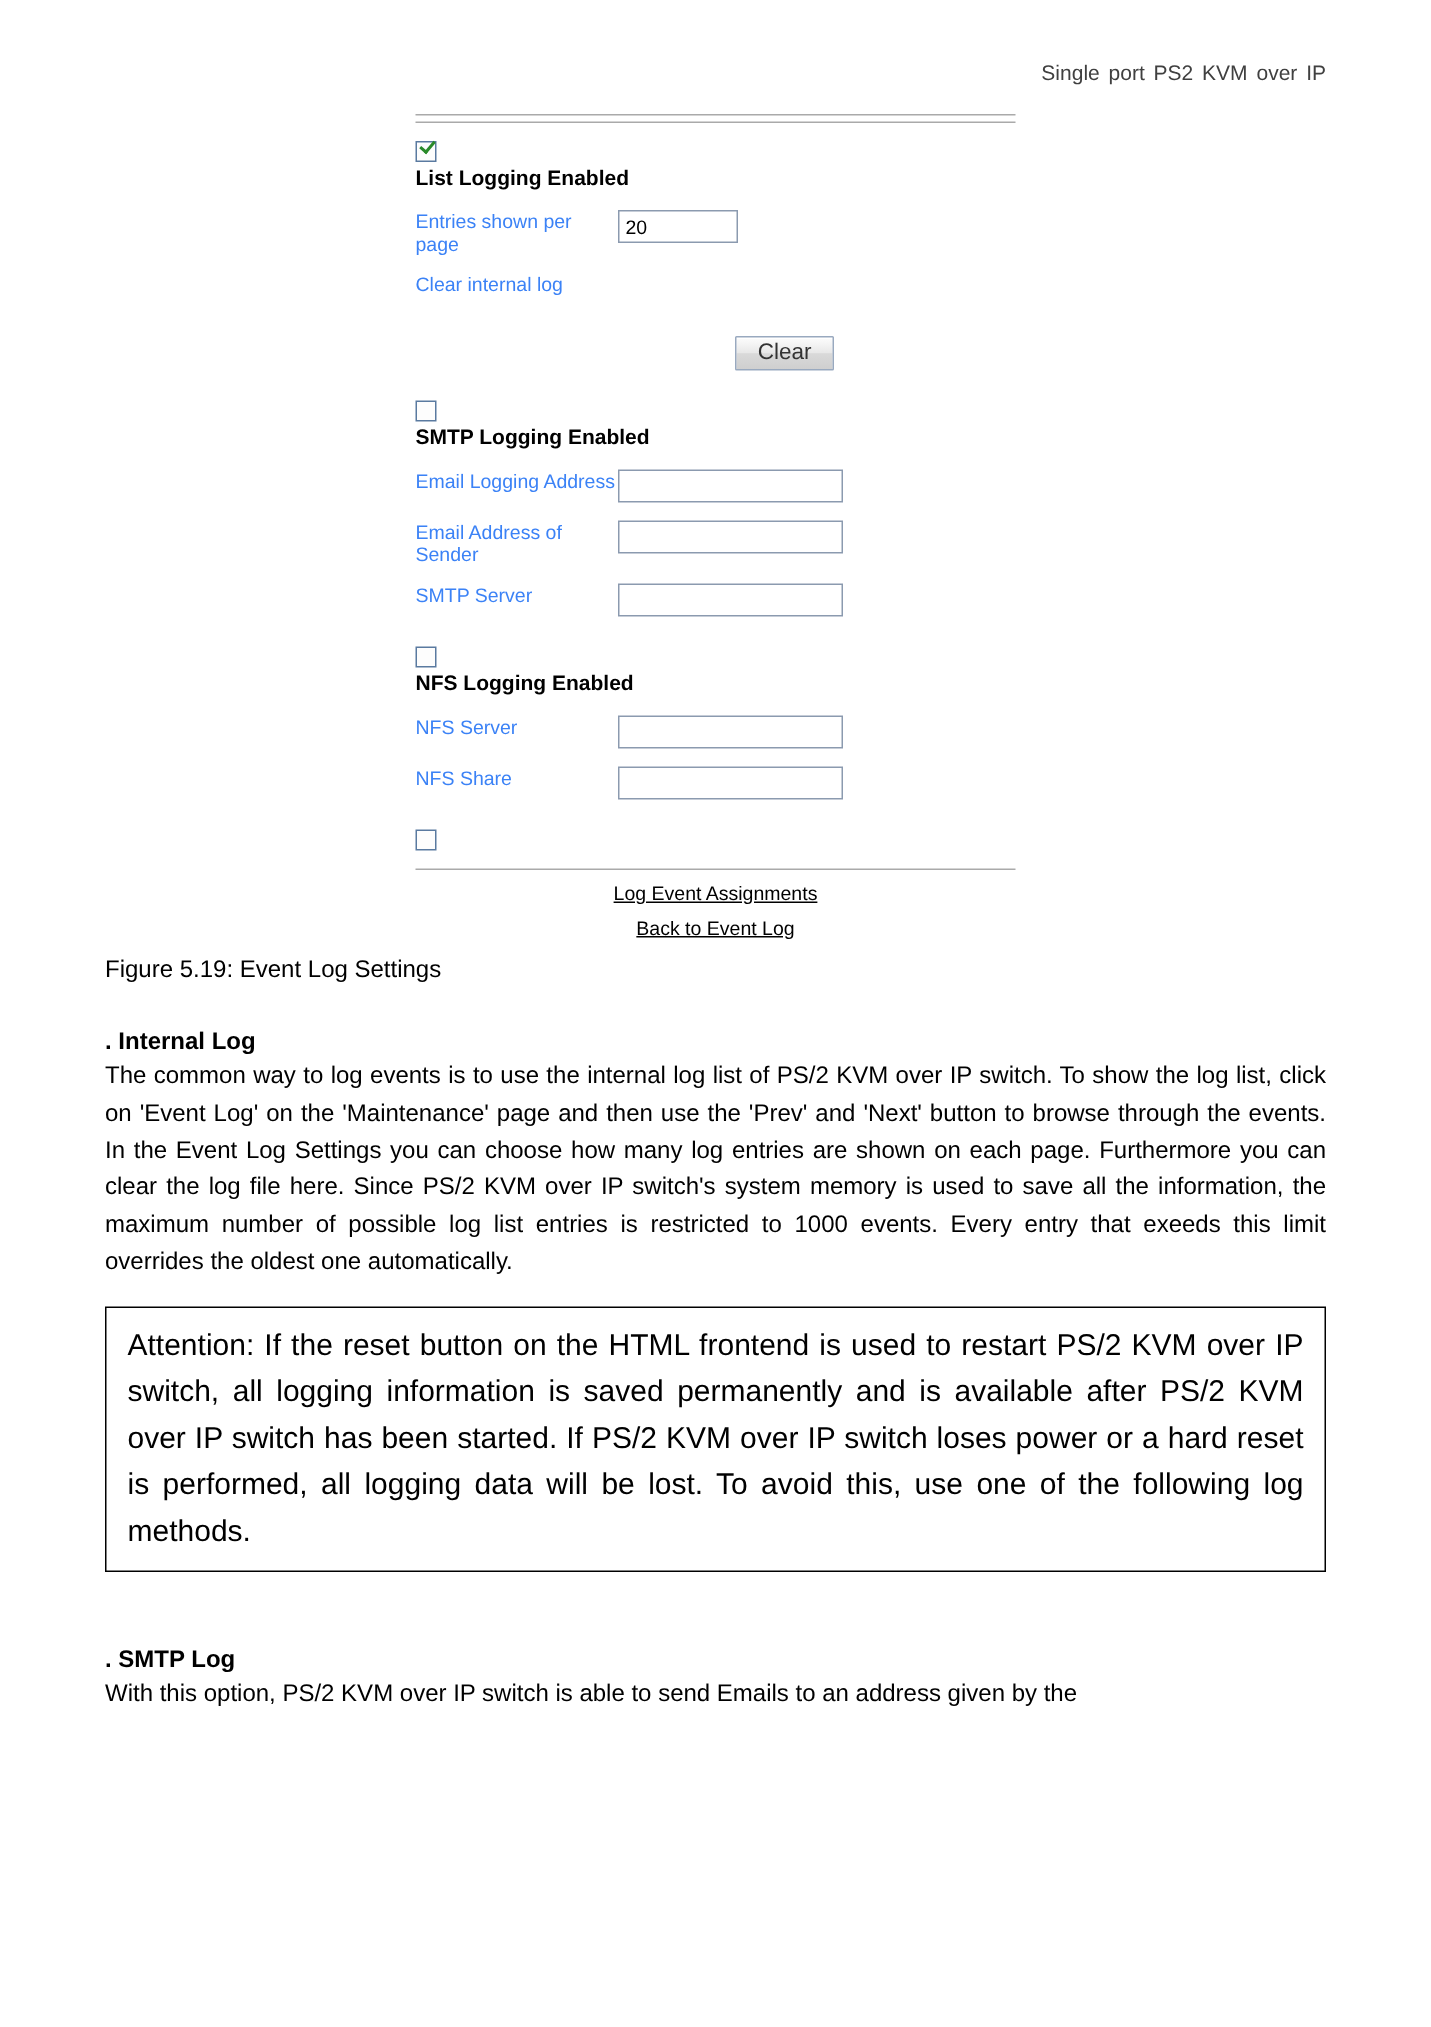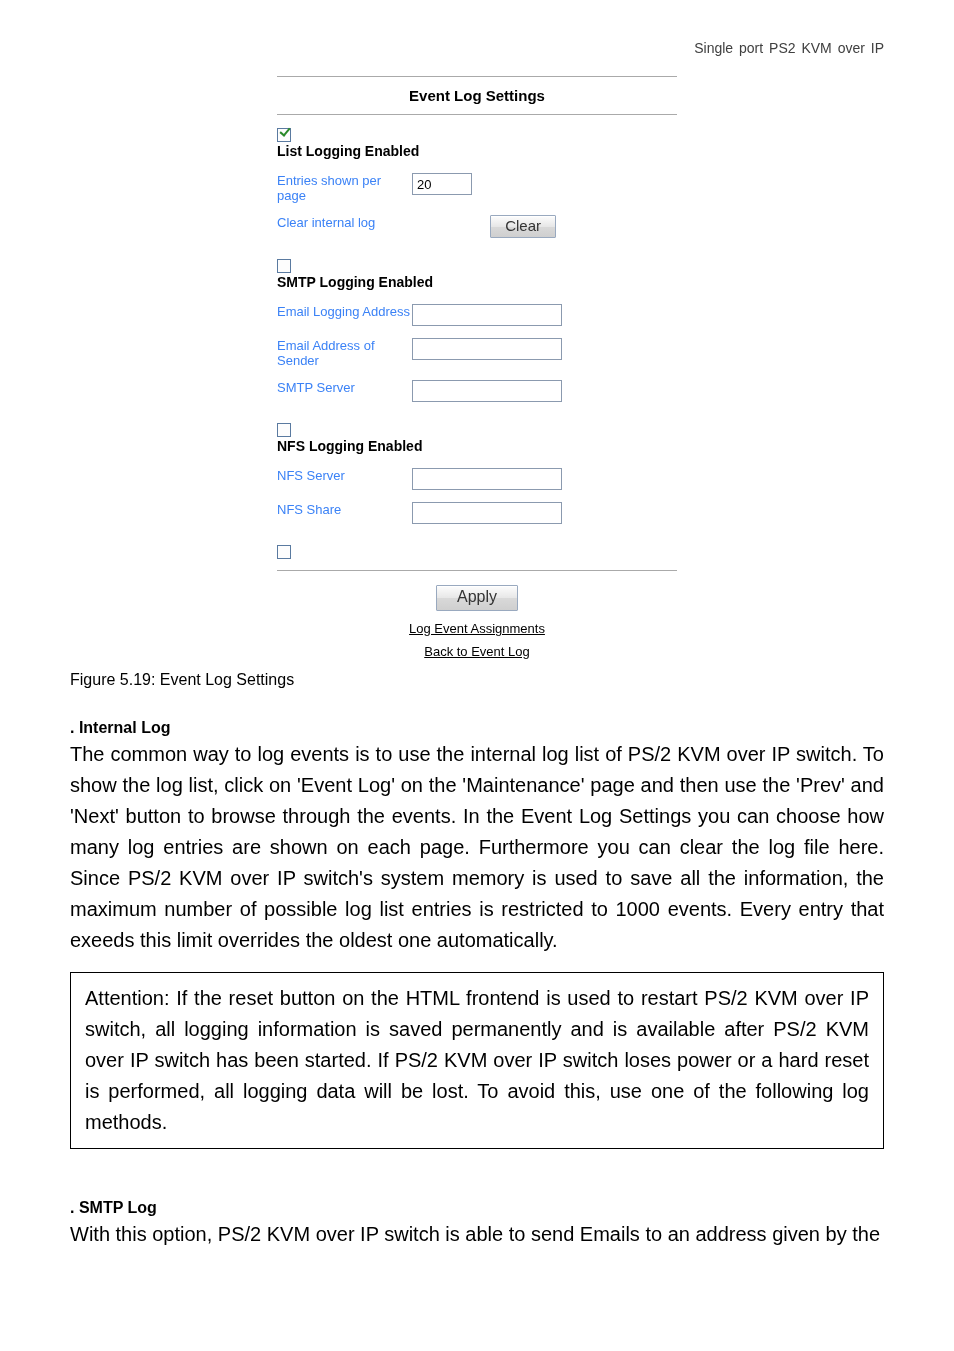--- a/index.html
+++ b/index.html
@@ -92,20 +92,21 @@
   .btn {
     display: inline-block;
     font-size: 15px;
     color: #333;
     padding: 1px 14px 3px 14px;
     background: linear-gradient(to bottom, #fdfdfd 0%, #e7e7e7 50%, #d9d9d9 51%, #cfcfcf 100%);
     border: 1px solid #99a9bf;
     border-radius: 1px;
     cursor: pointer;
     box-shadow: 0 1px 0 #fff inset;
+    margin-top: 42px;
   }
   .apply-row {
     text-align: center;
     padding: 10px 0 6px 0;
   }
   .links {
     text-align: center;
     font-size: 13px;
     padding: 4px 0;
   }
@@ -121,53 +122,52 @@
   }
   .body-section {
     margin-top: 10px;
   }
   .body-head {
     font-weight: bold;
     font-size: 16px;
     margin-bottom: 2px;
   }
   .body-text {
-    font-size: 20px;
+    font-size: 16px;
     line-height: 1.55;
     text-align: justify;
   }
   .attention-box {
     border: 1px solid #000;
     padding: 10px 14px;
     margin: 16px 0 50px 0;
     font-size: 20px;
     line-height: 1.55;
     text-align: justify;
   }
 </style>
 </head>
 <body>
 
 <div class="header-text">Single port PS2 KVM over IP</div>
 
 <div class="panel">
   <hr class="hr">
-  <div class="panel-title">Event Log Settings</div>
   <hr class="hr">
 
   <div class="section-row">
     <div class="chk-col">
       <span class="chk checked"></span>
     </div>
     <div class="content-col">
       <div class="section-head">List Logging Enabled</div>
       <div class="field-row">
         <div class="field-label">Entries shown per page</div>
         <div class="field-input">
-          <input type="text" style="width: 60px;" value="20">
+          <input type="text" style="width: 80px;" value="20">
         </div>
       </div>
       <div class="field-row">
         <div class="field-label">Clear internal log</div>
         <div class="field-input" style="text-align:right;padding-right:6px;">
           <span class="btn">Clear</span>
         </div>
       </div>
     </div>
   </div>
@@ -211,23 +211,20 @@
   </div>
 
   <div class="section-row">
     <div class="chk-col">
       <span class="chk"></span>
     </div>
   </div>
 
   <hr class="hr">
 
-  <div class="apply-row">
-    <span class="btn" style="padding:2px 20px 4px 20px;font-size:16px;">Apply</span>
-  </div>
   <div class="links"><a>Log Event Assignments</a></div>
   <div class="links"><a>Back to Event Log</a></div>
 </div>
 
 <div class="figure-caption">Figure 5.19: Event Log Settings</div>
 
 <div class="body-section">
   <div class="body-head">. Internal Log</div>
   <div class="body-text">The common way to log events is to use the internal log list of PS/2 KVM over IP switch. To show the log list, click on 'Event Log' on the 'Maintenance' page and then use the 'Prev' and 'Next' button to browse through the events. In the Event Log Settings you can choose how many log entries are shown on each page. Furthermore you can clear the log file here. Since PS/2 KVM over IP switch's system memory is used to save all the information, the maximum number of possible log list entries is restricted to 1000 events. Every entry that exeeds this limit overrides the oldest one automatically.</div>
 </div>

